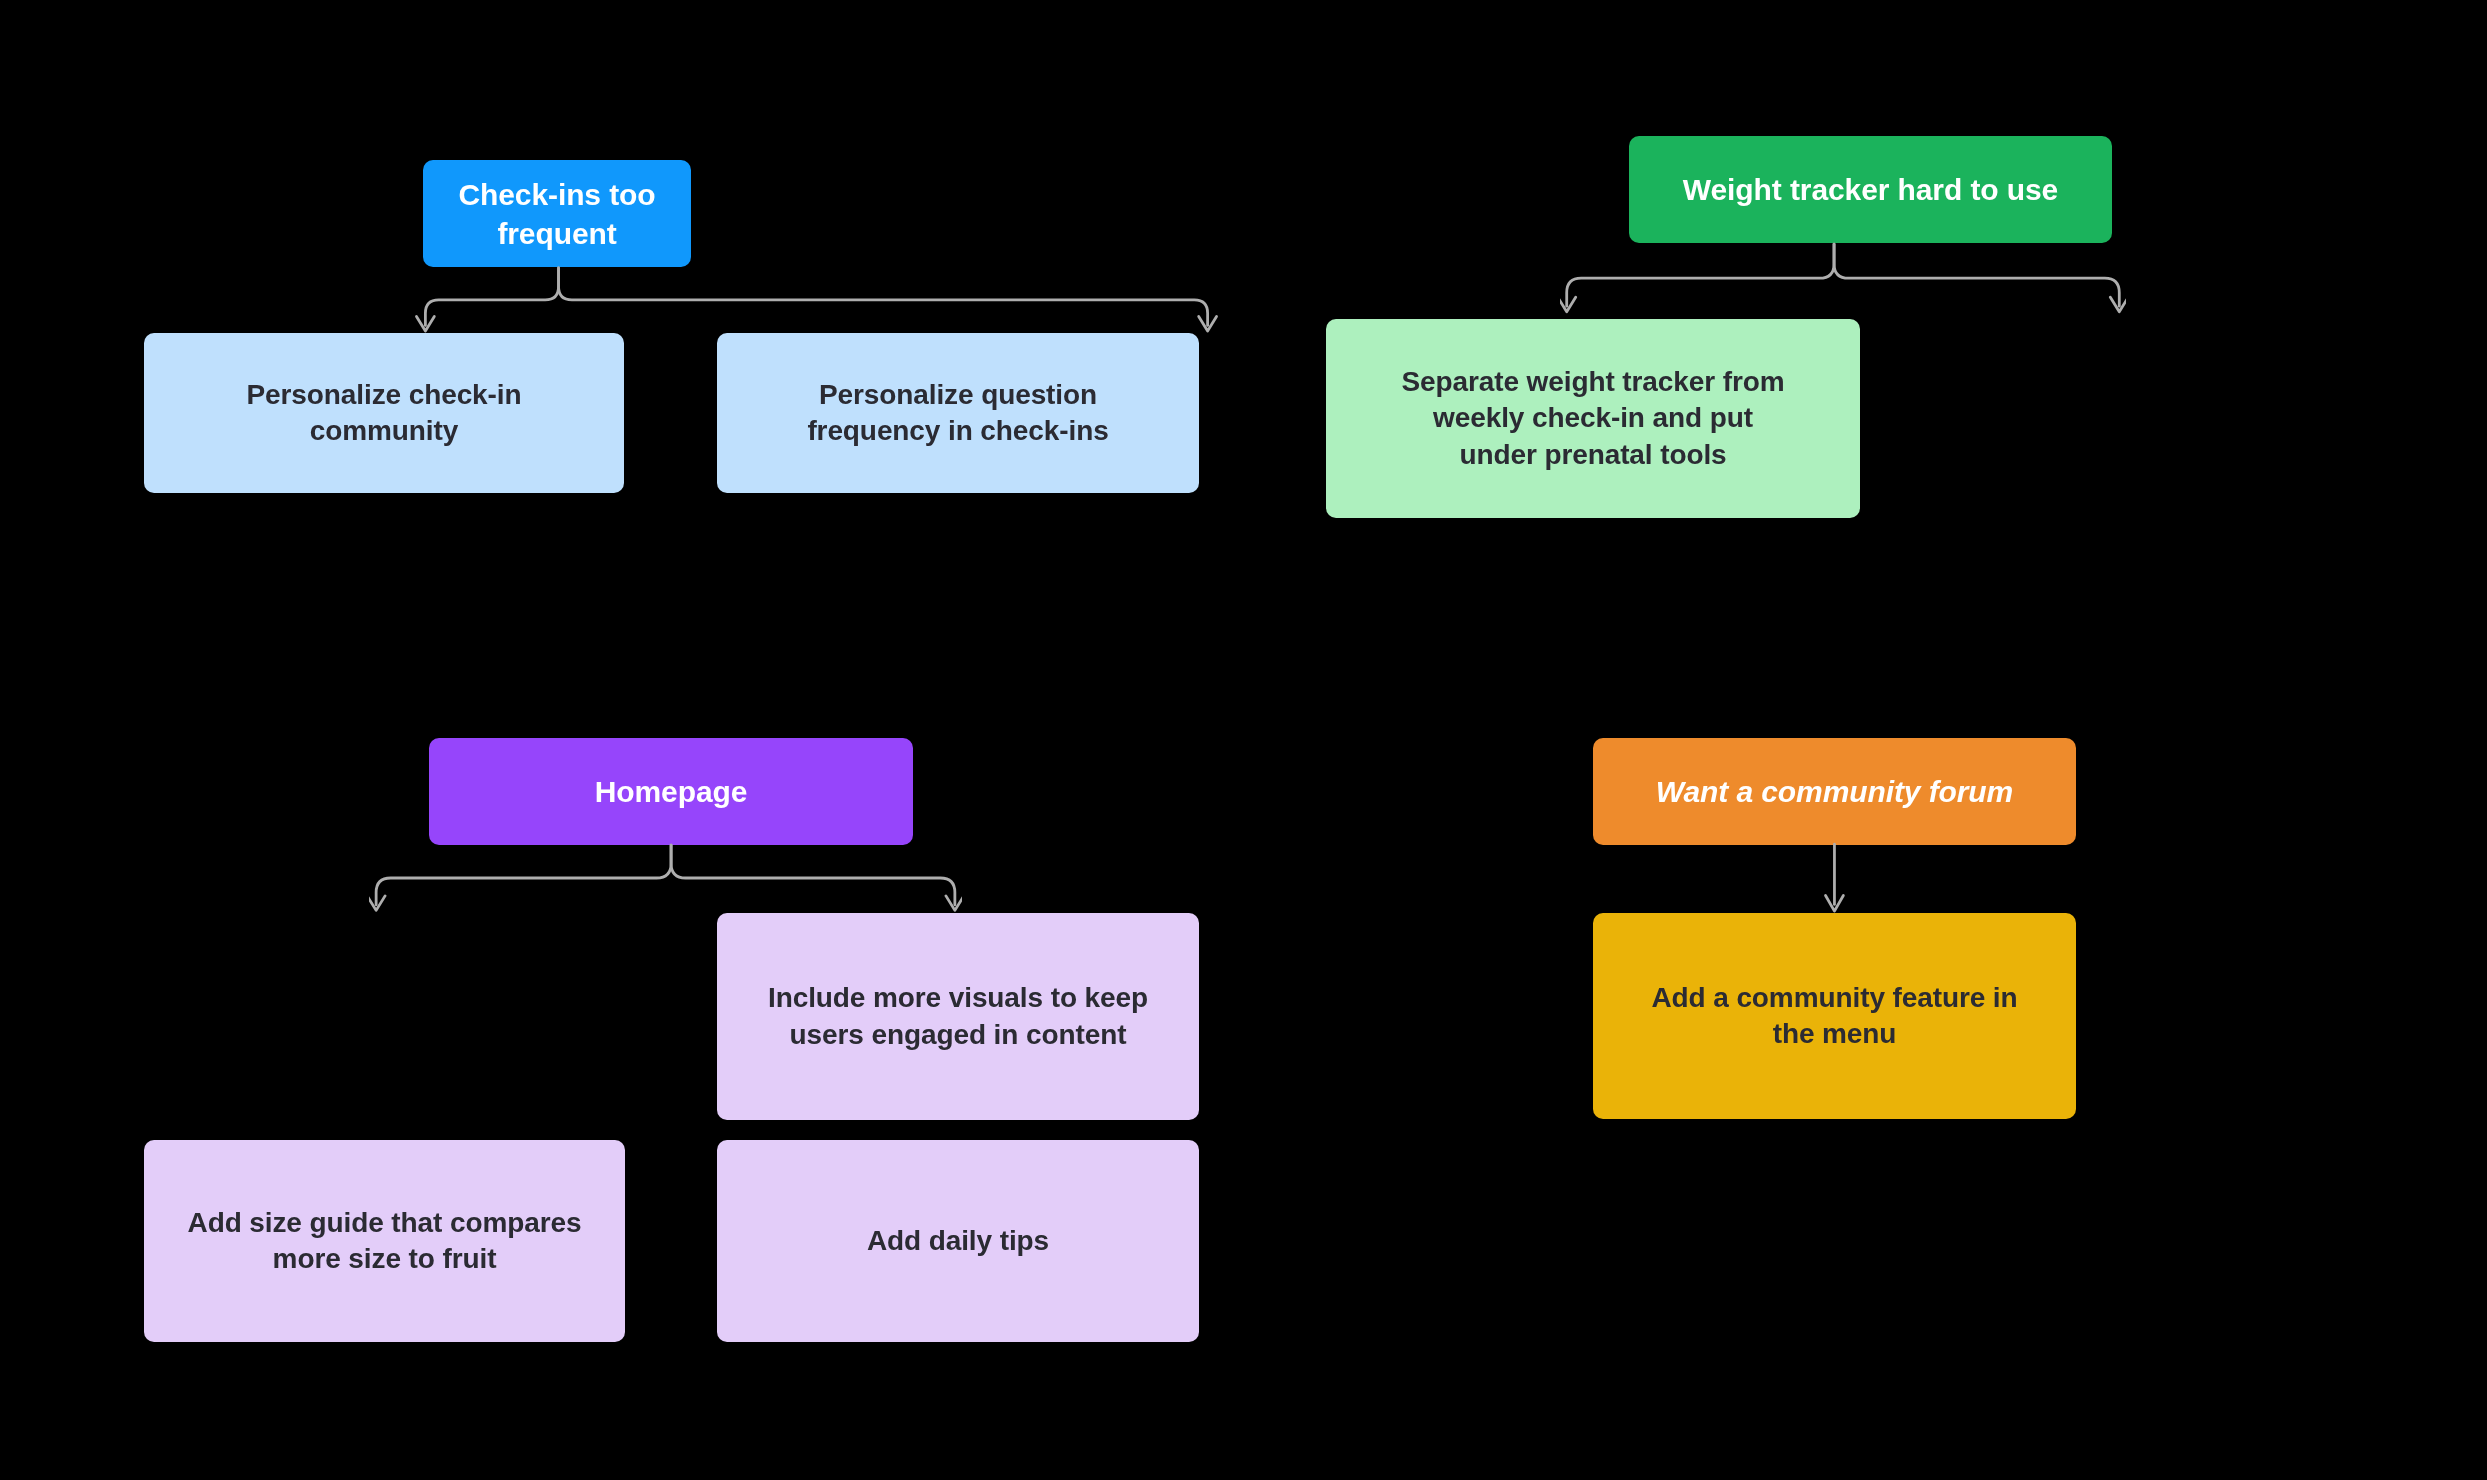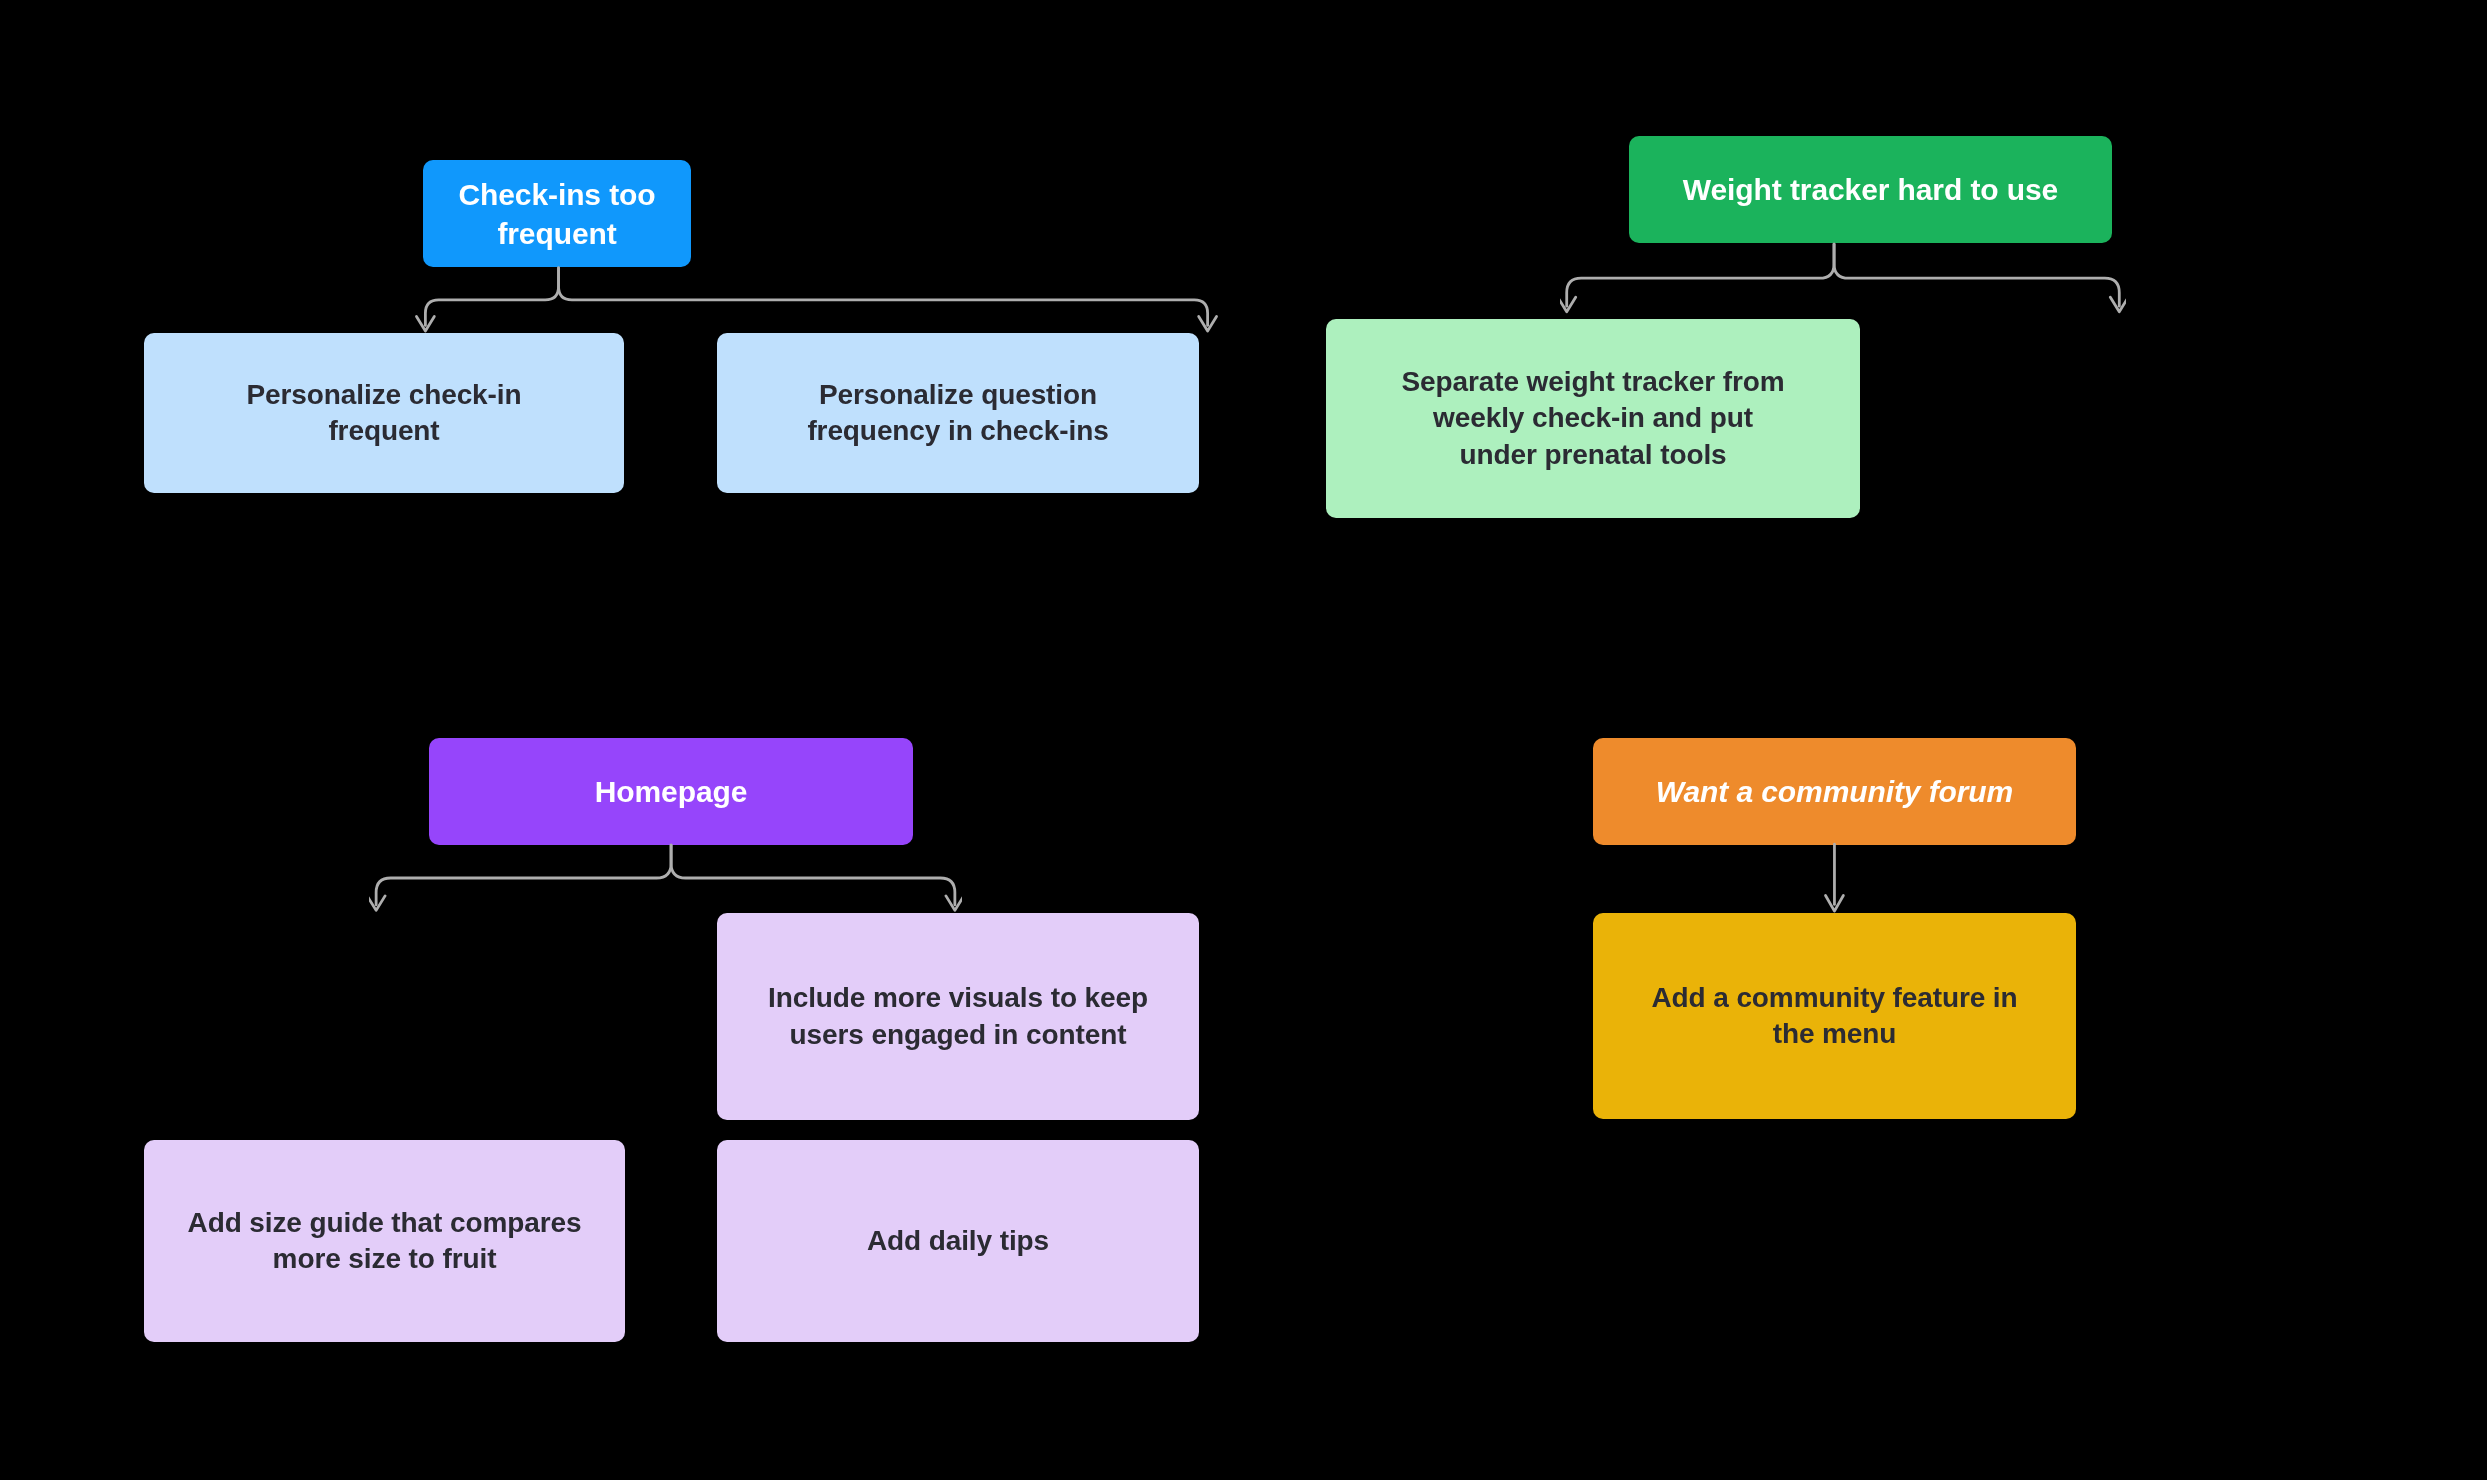--- a/index.html
+++ b/index.html
@@ -75,21 +75,21 @@
 
   <svg class="connector" style="left:414px; top:263px; width:805px; height:78px;" viewBox="0 0 1440 140">
     <path d="M 257 9 L 257 42 Q 257 66 233 66 L 42 66 Q 18 66 18 90 L 18 112"></path>
     <polyline points="2,96 18,122 34,96"></polyline>
     <path d="M 257 9 L 257 42 Q 257 66 281 66 L 1398 66 Q 1422 66 1422 90 L 1422 112"></path>
     <polyline points="1406,96 1422,122 1438,96"></polyline>
   </svg>
 
   <div class="node leaf t-blue-leaf" style="left:144px; top:333px; width:480px; height:160px;">
     <span class="node-label">Personalize check-in
-frequent</span>
+community</span>
   </div>
 
   <div class="node leaf t-blue-leaf" style="left:717px; top:333px; width:482px; height:160px;">
     <span class="node-label">Personalize question
 frequency in check-ins</span>
   </div>
 
   <div class="node root t-green-root" style="left:1593px; top:136px; width:483px; height:107px;margin-left:36px;">
     <span class="node-label">Weight tracker hard to use</span>
   </div>

